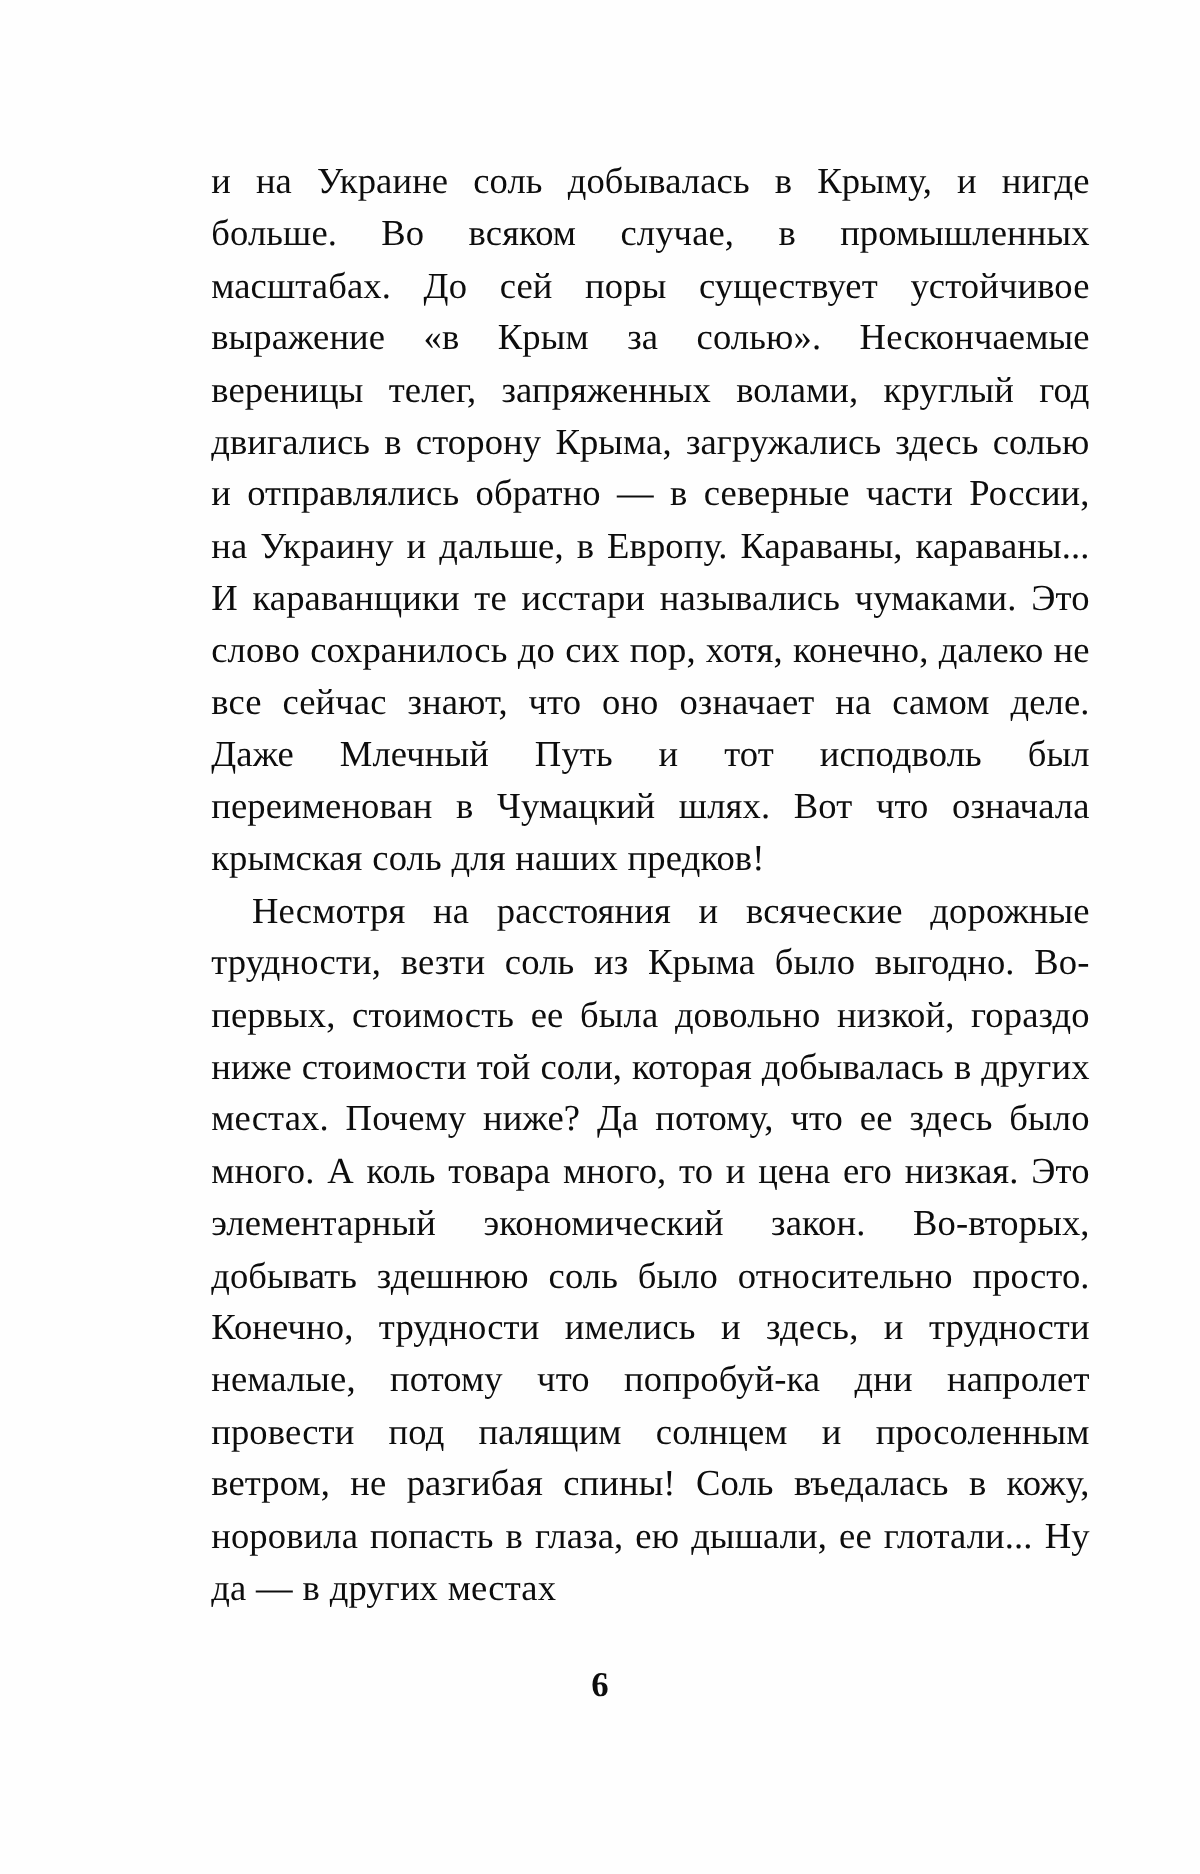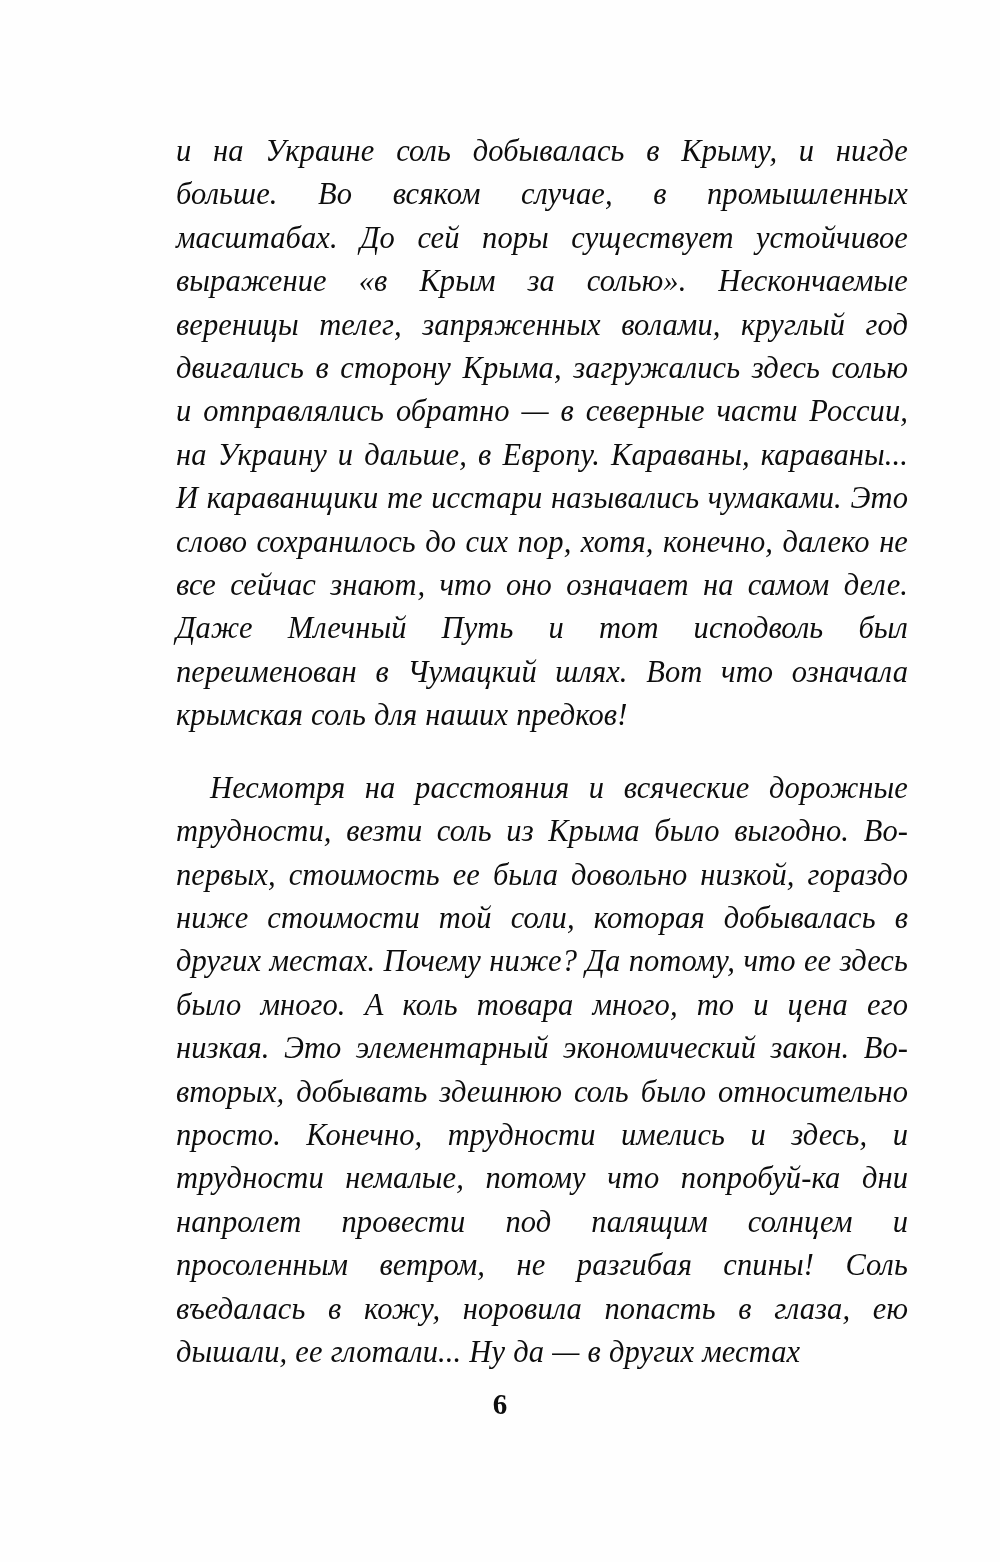--- a/index.html
+++ b/index.html
@@ -31,25 +31,23 @@
   }
   .para {
     margin: 0;
     font-size: 30.5px;
     line-height: 43.4px;
     text-align: justify;
     text-justify: inter-word;
     letter-spacing: 0.1px;
     word-spacing: 0.4px;
     hyphens: manual;
-    font-style: italic;
   }
   .para.indent {
     text-indent: 34px;
-    margin-top: 29px;
   }
   .page-number {
     position: absolute;
     left: 0;
     width: 1000px;
     top: 1388px;
     text-align: center;
     font-size: 29px;
     font-weight: bold;
     font-family: "Liberation Serif", serif;

